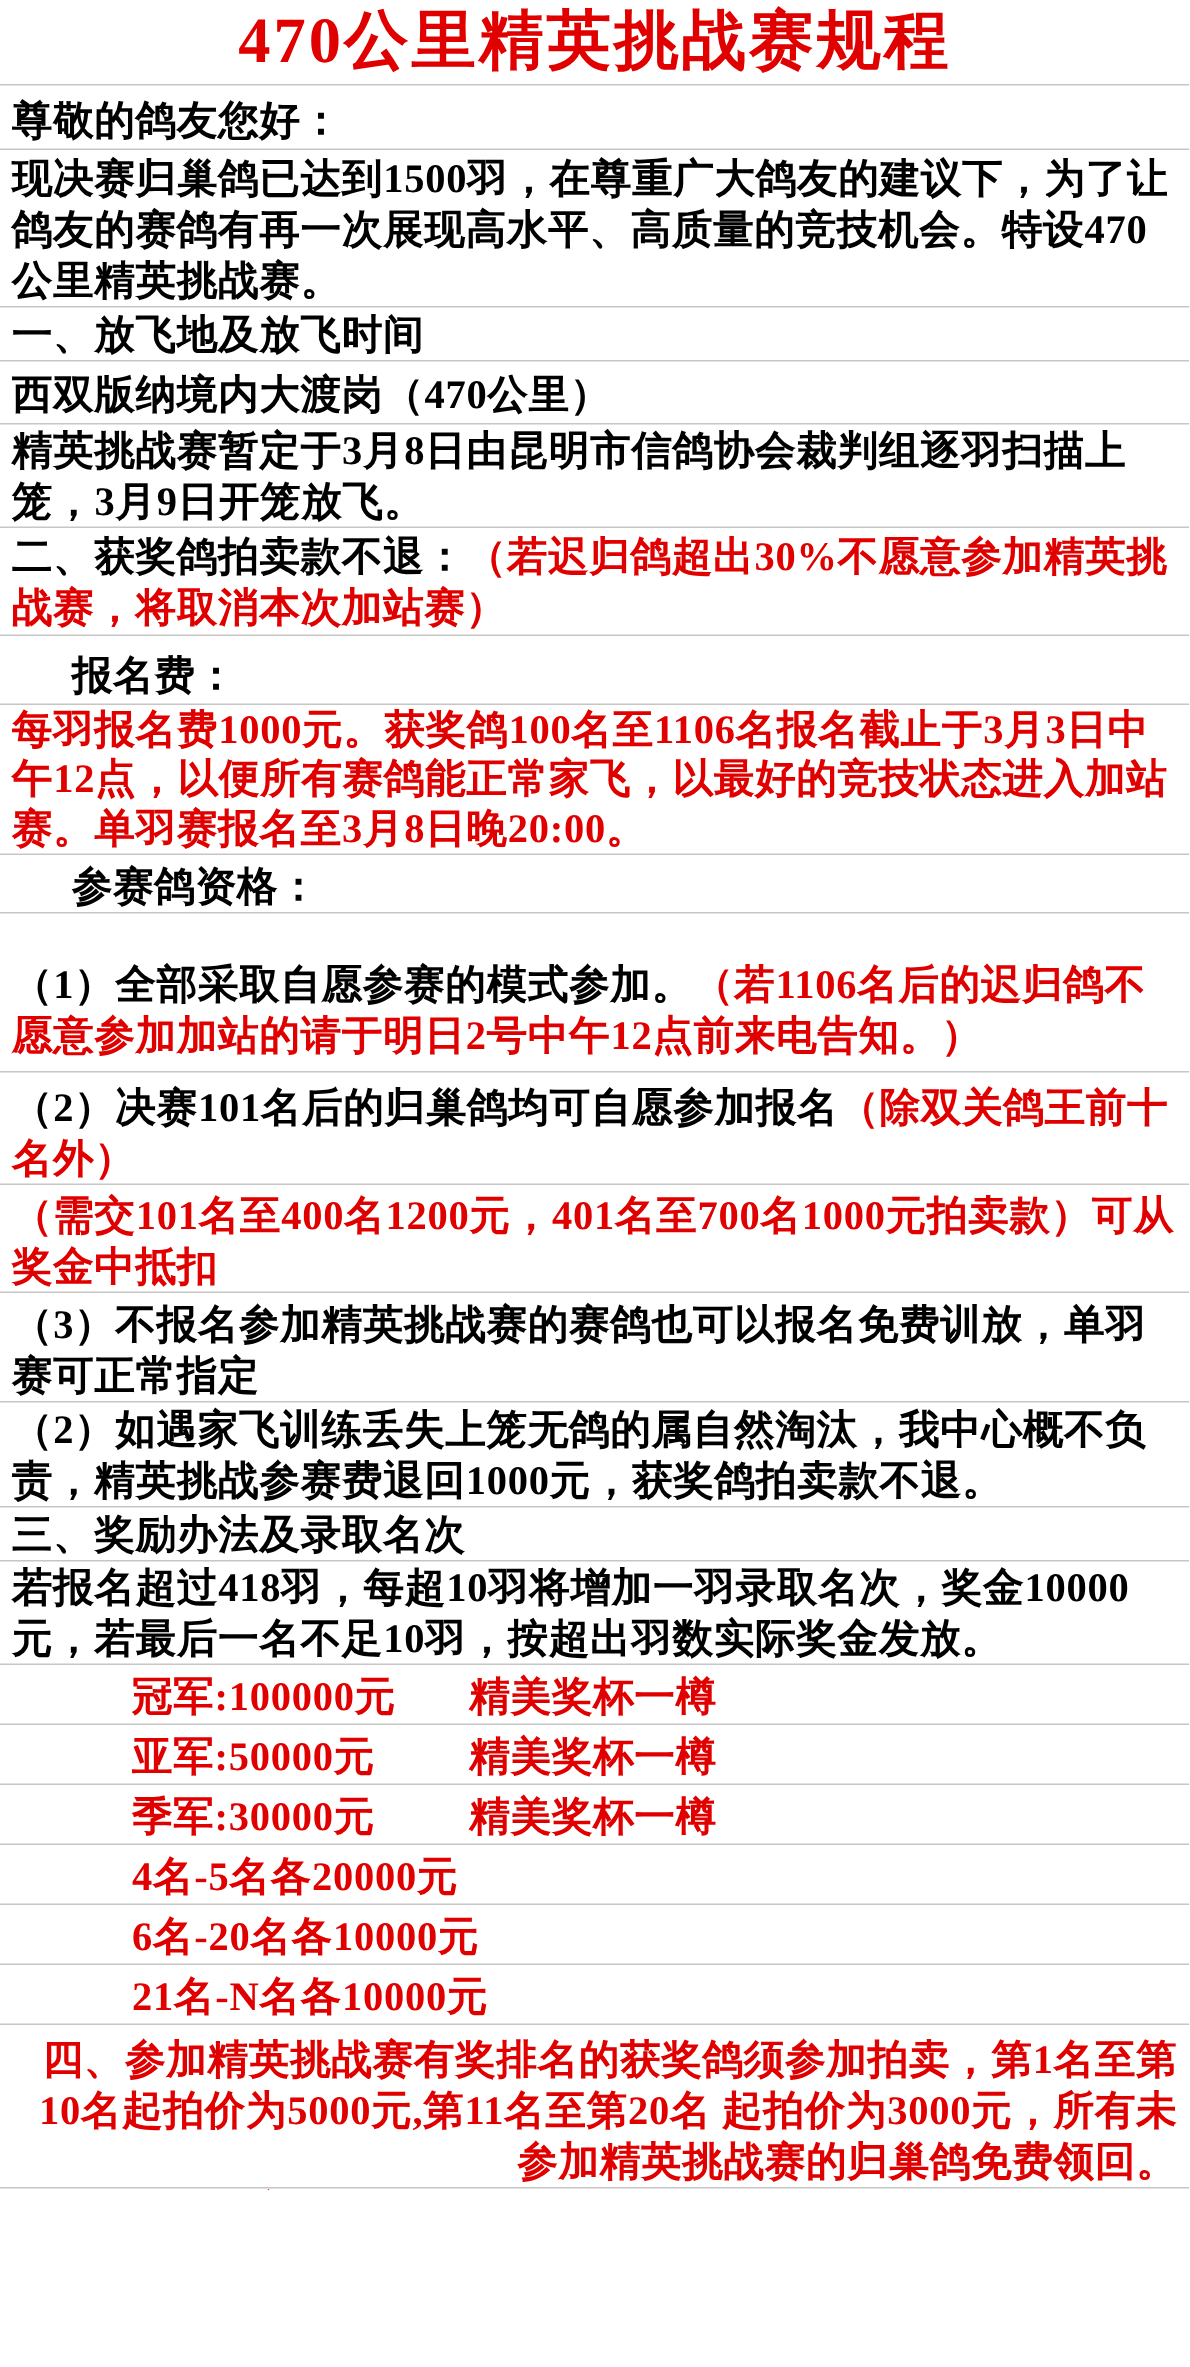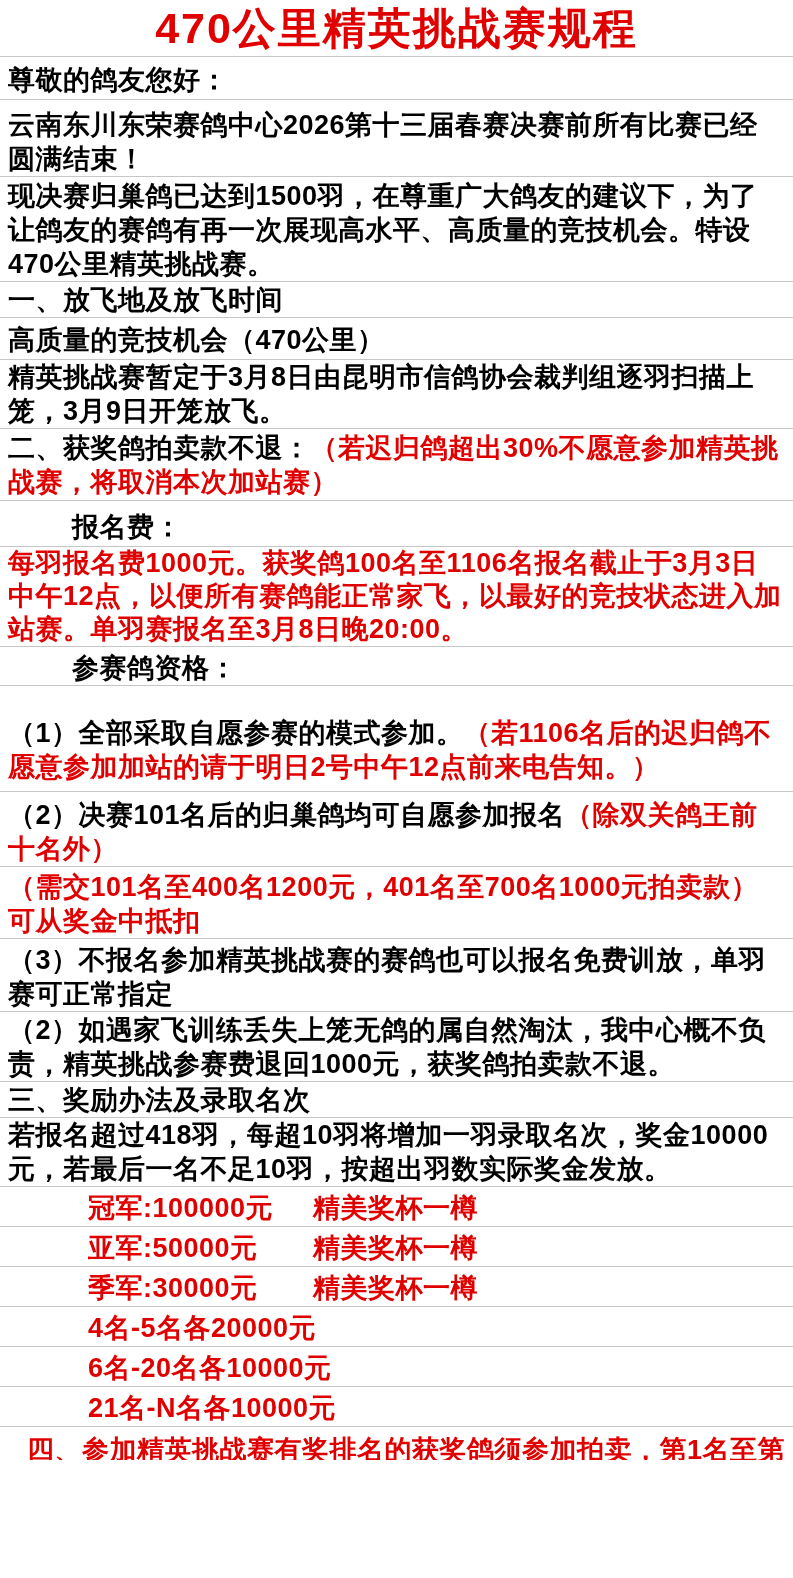--- a/index.html
+++ b/index.html
@@ -2,21 +2,21 @@
 <html><head>
 <meta charset="utf-8">
 <style>
   html, body { margin: 0; padding: 0; background: #ffffff; }
   .page {
     position: relative;
     width: 793px;
     height: 1460px;
     margin: 0;
     background: #ffffff;
-    font-family: Liberation Sans, sans-serif;
+    font-family: Liberation Serif, serif;
     font-weight: bold;
     color: #000000;
     overflow: hidden;
   }
   .row {
     box-sizing: border-box;
     border-bottom: 1px solid #c6c6c6;
     padding: 0 8px;
     font-size: 27px;
     line-height: 34px;
@@ -27,21 +27,21 @@
     align-items: center;
     justify-content: center;
     font-size: 43px;
     line-height: 46px;
     color: #e00000;
     letter-spacing: 2px;
   }
   .red   { color: #e00000; }
   .black { color: #000000; }
   .center { text-align: right; }
-  .indent { padding-left: 72px; }
+  .indent { padding-left: 48px; }
   .prize-row { padding-left: 88px; }
   .prize-rank { display: inline-block; min-width: 225px; }
   
   .wm-domain {
     position: absolute;
     top: 1490px;
     right: 2px;
     font-size: 45px;
     line-height: 48px;
     color: #000000;
@@ -81,27 +81,26 @@
 </style>
 </head>
 <body>
 
 <div class="page">
 
   <div class="row title-row" style="min-height:57px">470公里精英挑战赛规程</div>
 
   <div class="row" style="min-height:43px;padding-top:6px">尊敬的鸽友您好：</div>
 
-  <div class="row" style="min-height:47px;padding-top:8px">云南东川东荣赛鸽中心2026第十三届春赛决赛前所有比赛已经圆满结束！</div>
 
   <div class="row" style="min-height:71px;padding-top:2px">现决赛归巢鸽已达到1500羽，在尊重广大鸽友的建议下，为了让鸽友的赛鸽有再一次展现高水平、高质量的竞技机会。特设470公里精英挑战赛。</div>
 
   <div class="row" style="min-height:35px;padding-top:1px">一、放飞地及放飞时间</div>
 
-  <div class="row" style="min-height:42px;padding-top:5px">高质量的竞技机会（470公里）</div>
+  <div class="row" style="min-height:42px;padding-top:5px">西双版纳境内大渡岗（470公里）</div>
 
   <div class="row" style="min-height:67px">精英挑战赛暂定于3月8日由昆明市信鸽协会裁判组逐羽扫描上笼，3月9日开笼放飞。</div>
 
   <div class="row" style="min-height:72px;padding-top:2px"><span class="black">二、获奖鸽拍卖款不退：</span><span class="red">（若迟归鸽超出30%不愿意参加精英挑战赛，将取消本次加站赛）</span></div>
 
   <div class="row indent" style="min-height:46px;padding-top:9px">报名费：</div>
 
   <div class="row red" style="min-height:98px;line-height:33px">每羽报名费1000元。获奖鸽100名至1106名报名截止于3月3日中午12点，以便所有赛鸽能正常家飞，以最好的竞技状态进入加站赛。单羽赛报名至3月8日晚20:00。</div>
 
   <div class="row indent" style="min-height:39px;padding-top:4px">参赛鸽资格：</div>

